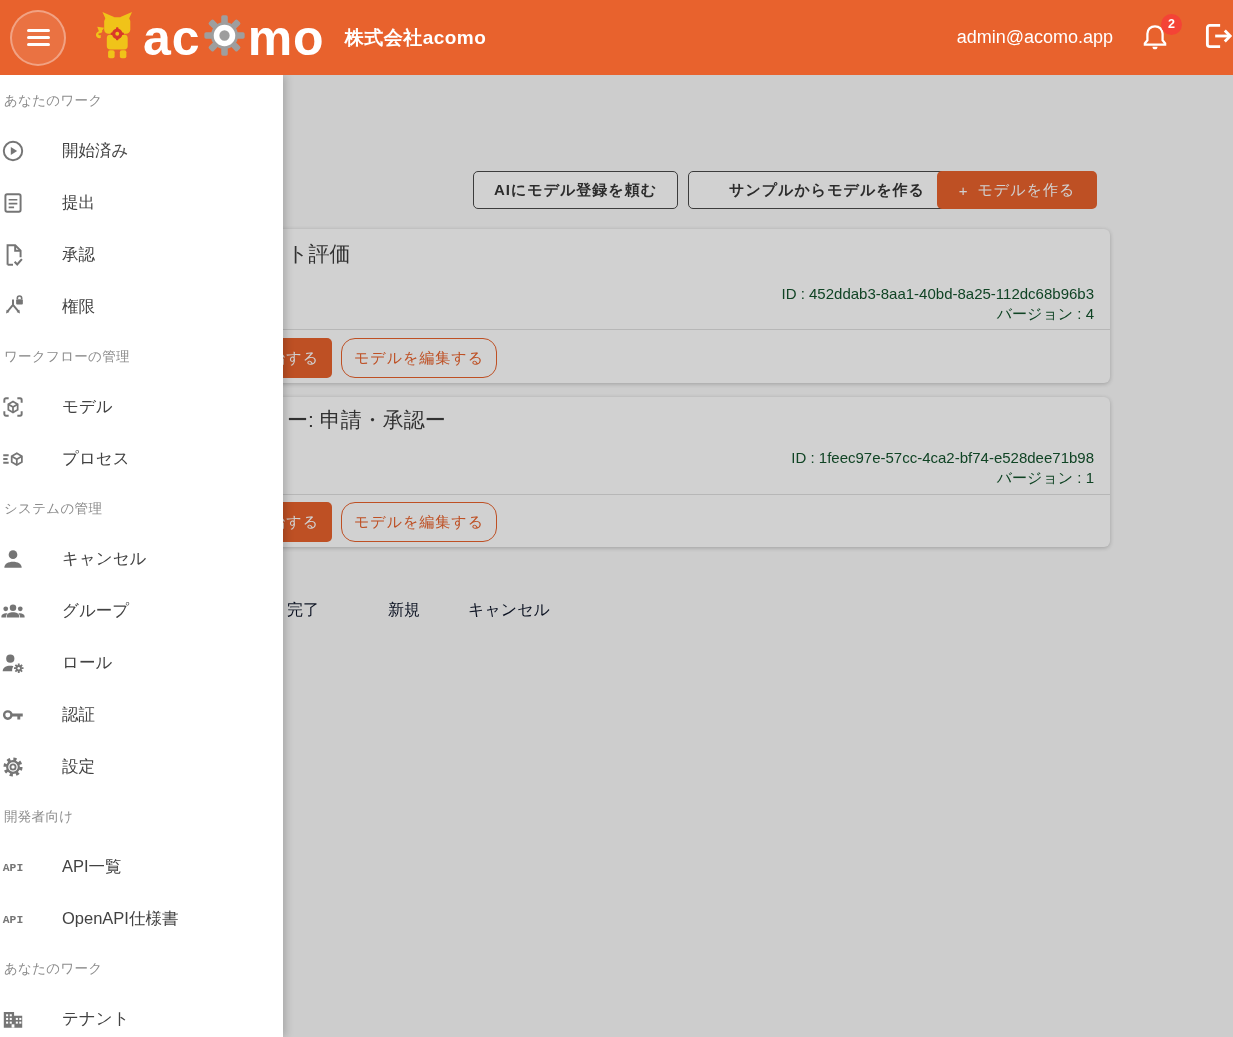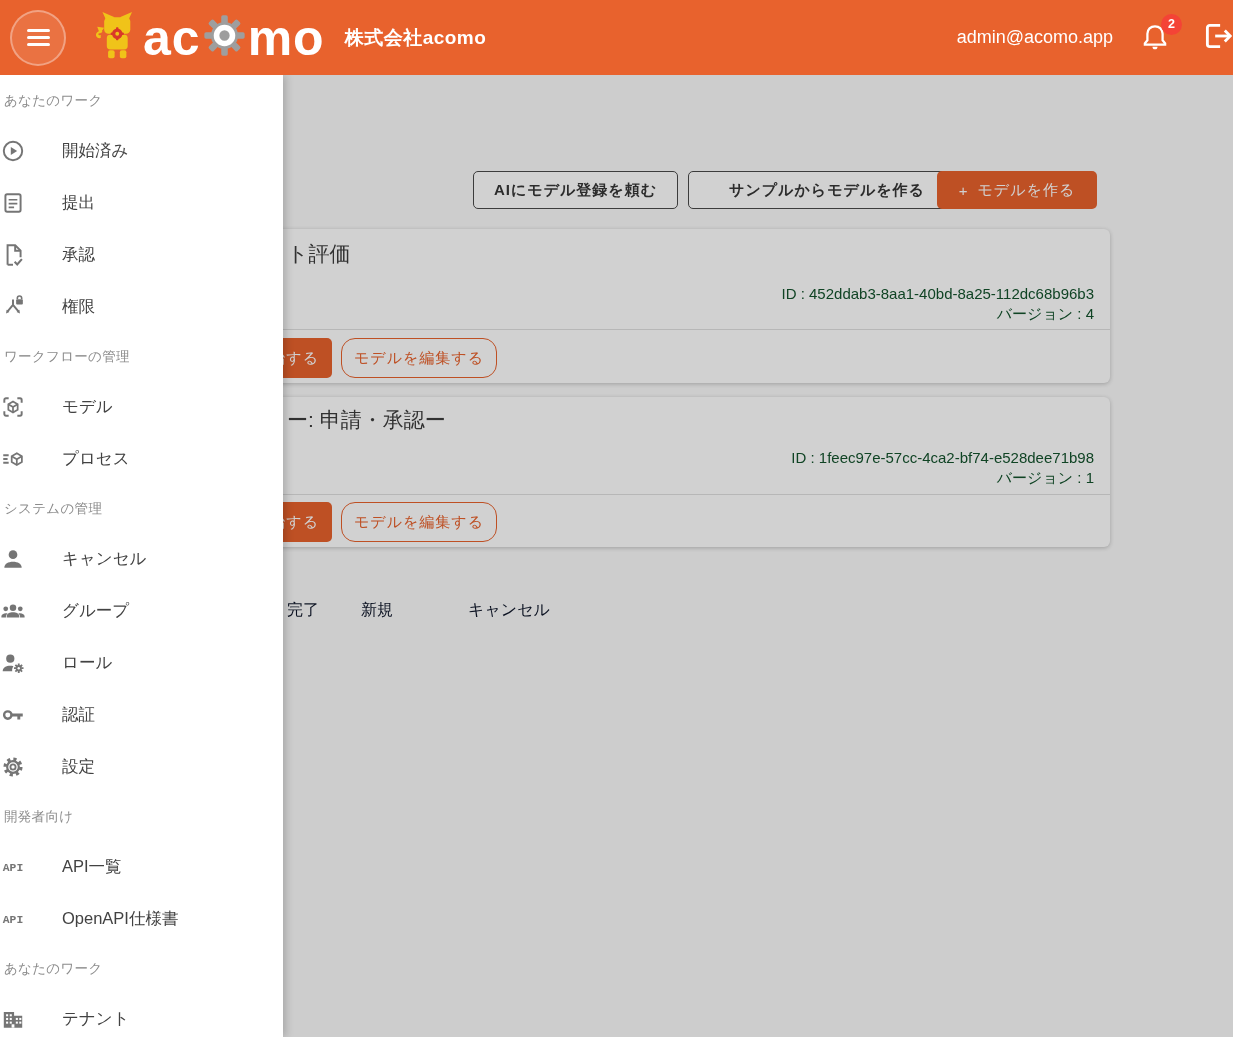--- a/index.html
+++ b/index.html
@@ -94,21 +94,21 @@
       <div class="card-meta" style="top:51px;">
         <div>ID : 1feec97e-57cc-4ca2-bf74-e528dee71b98</div>
         <div>バージョン : 1</div>
       </div>
       <div class="card-divider" style="top:97px;"></div>
       <button class="card-btn-start" style="top:105px;">始する</button>
       <button class="card-btn-edit" style="top:105px;">モデルを編集する</button>
     </div>
 
     <span class="status-label" style="left:287px;">完了</span>
-    <span class="status-label" style="left:361px;">新規</span>
+    <span class="status-label" style="left:388px;">新規</span>
     <span class="status-label" style="left:468px;">キャンセル</span>
   </div>
 
   <div class="scrim"></div>
 
   <aside class="drawer">
 
     <div class="nav-subheader">あなたのワーク</div>
 
     <div class="nav-item">

